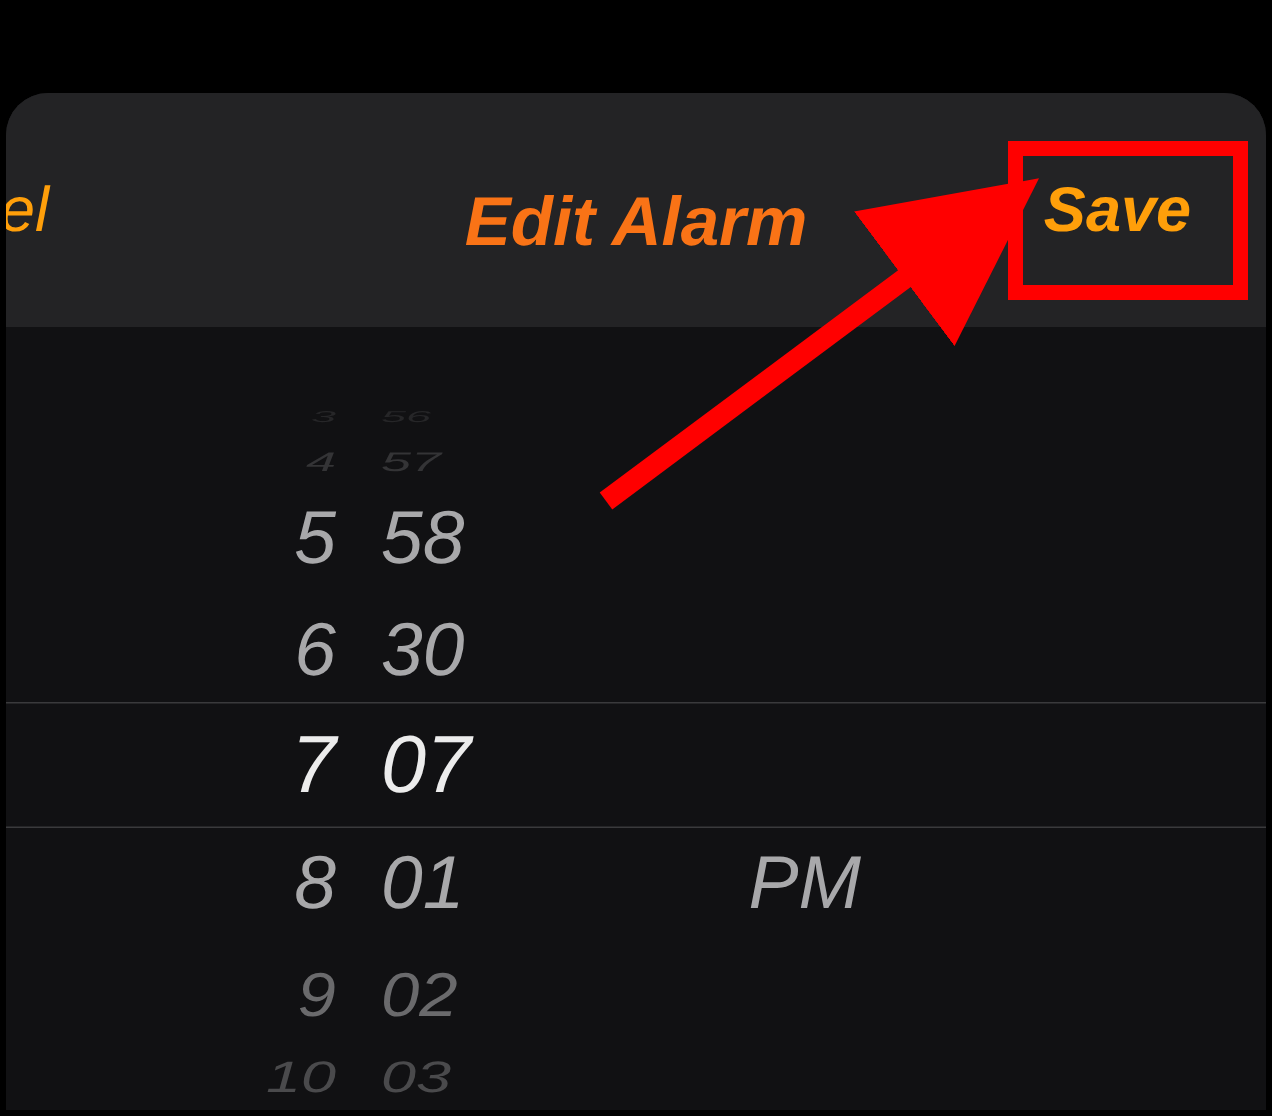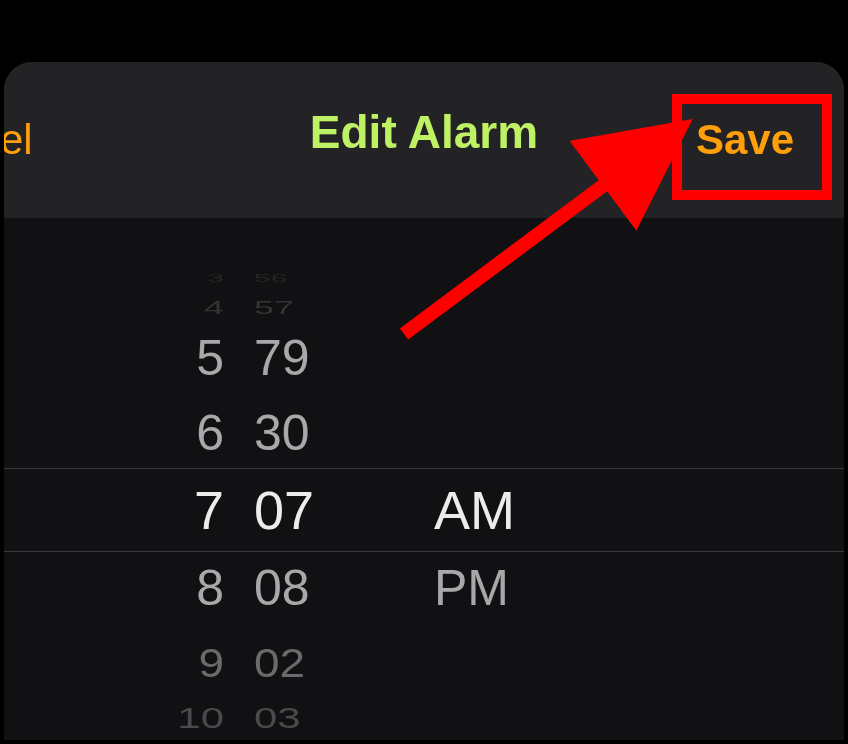--- a/index.html
+++ b/index.html
@@ -9,20 +9,21 @@
       background: #000;
       font-family: -apple-system, 'Helvetica Neue', Helvetica, Arial, sans-serif;
       position: relative;
       border: 4px solid #000;
     }
     .outer {
       width: 100%;
       height: 100%;
       background: #000;
       position: relative;
+      font-style: italic;
     }
     .sheet {
       position: absolute;
       left: 0;
       right: 0;
       top: 58px;
       bottom: 0;
       background: #1c1c1e;
       border-top-left-radius: 28px;
       border-top-right-radius: 28px;
@@ -46,24 +47,24 @@
       width: 50px;
       overflow: hidden;
       text-align: left;
       white-space: nowrap;
       direction: rtl;
     }
     .nav-title {
       position: absolute;
       left: 50%;
       transform: translateX(-50%);
-      color: #bef264;
+      color: #f97316;
       font-size: 46px;
       font-weight: 600;
-      top: 67px;
+      top: 82px;
       margin-top: -24px;
     }
     .nav-right {
       color: #ff9f0a;
       font-size: 42px;
       font-weight: 600;
       cursor: pointer;
       padding: 18px 22px;
       text-align: right;
     }
@@ -143,31 +144,30 @@
         <div class="item near" style="top:175px;">6</div>
         <div class="item sel" style="top:252px;">7</div>
         <div class="item near" style="top:330px;">8</div>
         <div class="item fade1" style="top:405px;">9</div>
         <div class="item fade2" style="top:460px;">10</div>
       </div>
 
       <div class="wheel minutes">
         <div class="item fade4" style="top:20px;">56</div>
         <div class="item fade3" style="top:50px;">57</div>
-        <div class="item near" style="top:100px;">79</div>
+        <div class="item near" style="top:100px;">58</div>
         <div class="item near" style="top:175px;">30</div>
         <div class="item sel" style="top:252px;">07</div>
-        <div class="item near" style="top:330px;">08</div>
+        <div class="item near" style="top:330px;">01</div>
         <div class="item fade1" style="top:405px;">02</div>
         <div class="item fade2" style="top:460px;">03</div>
       </div>
 
       <div class="wheel ampm">
-        <div class="item sel" style="top:252px;">AM</div>
-        <div class="item near" style="top:330px;">PM</div>
+        <div class="item near" style="top:330px;text-align:right;">PM</div>
       </div>
     </div>
   </div>
 
   <div class="highlight-box" style="left:668px; top:90px; width:160px; height:106px;"></div>
 
   <svg class="arrow-svg" style="left:380px; top:100px;" width="320" height="260">
     <defs>
       <marker id="ah" markerWidth="8" markerHeight="8" refX="5" refY="4" orient="auto">
         <polygon points="0 0, 8 4, 0 8" fill="#ff0000"></polygon>

